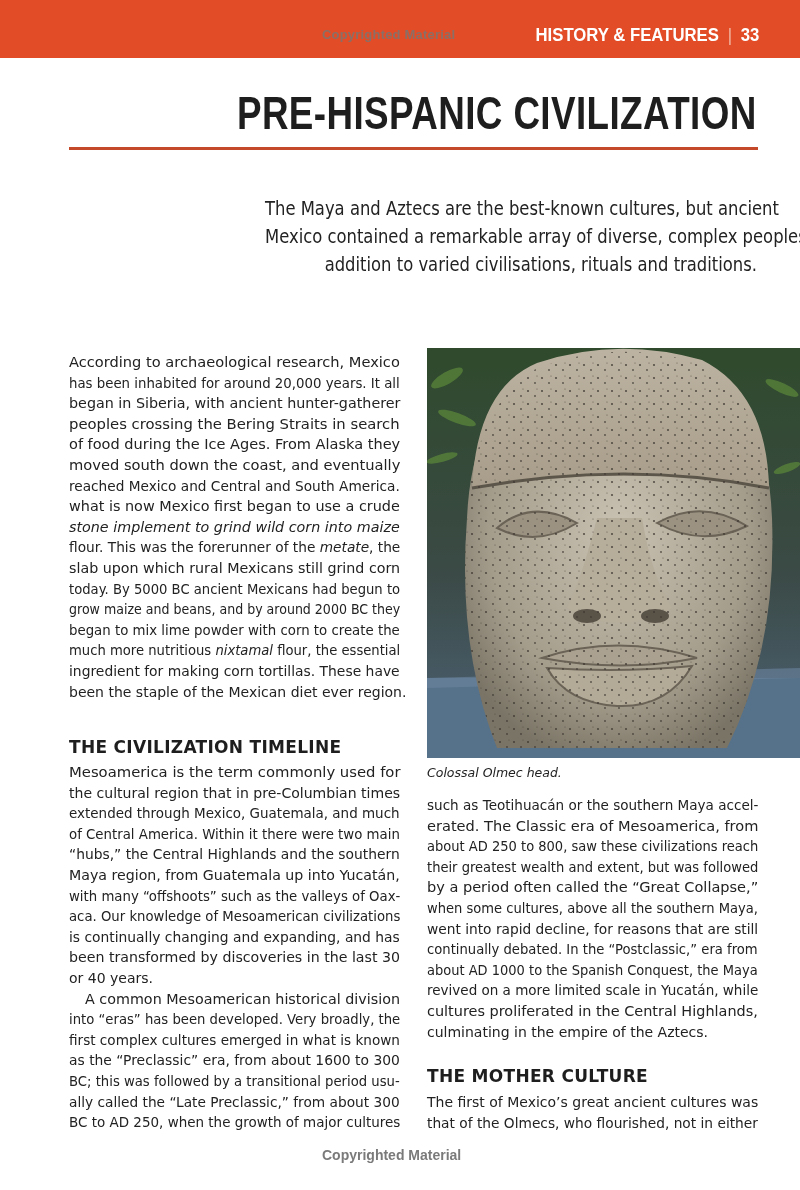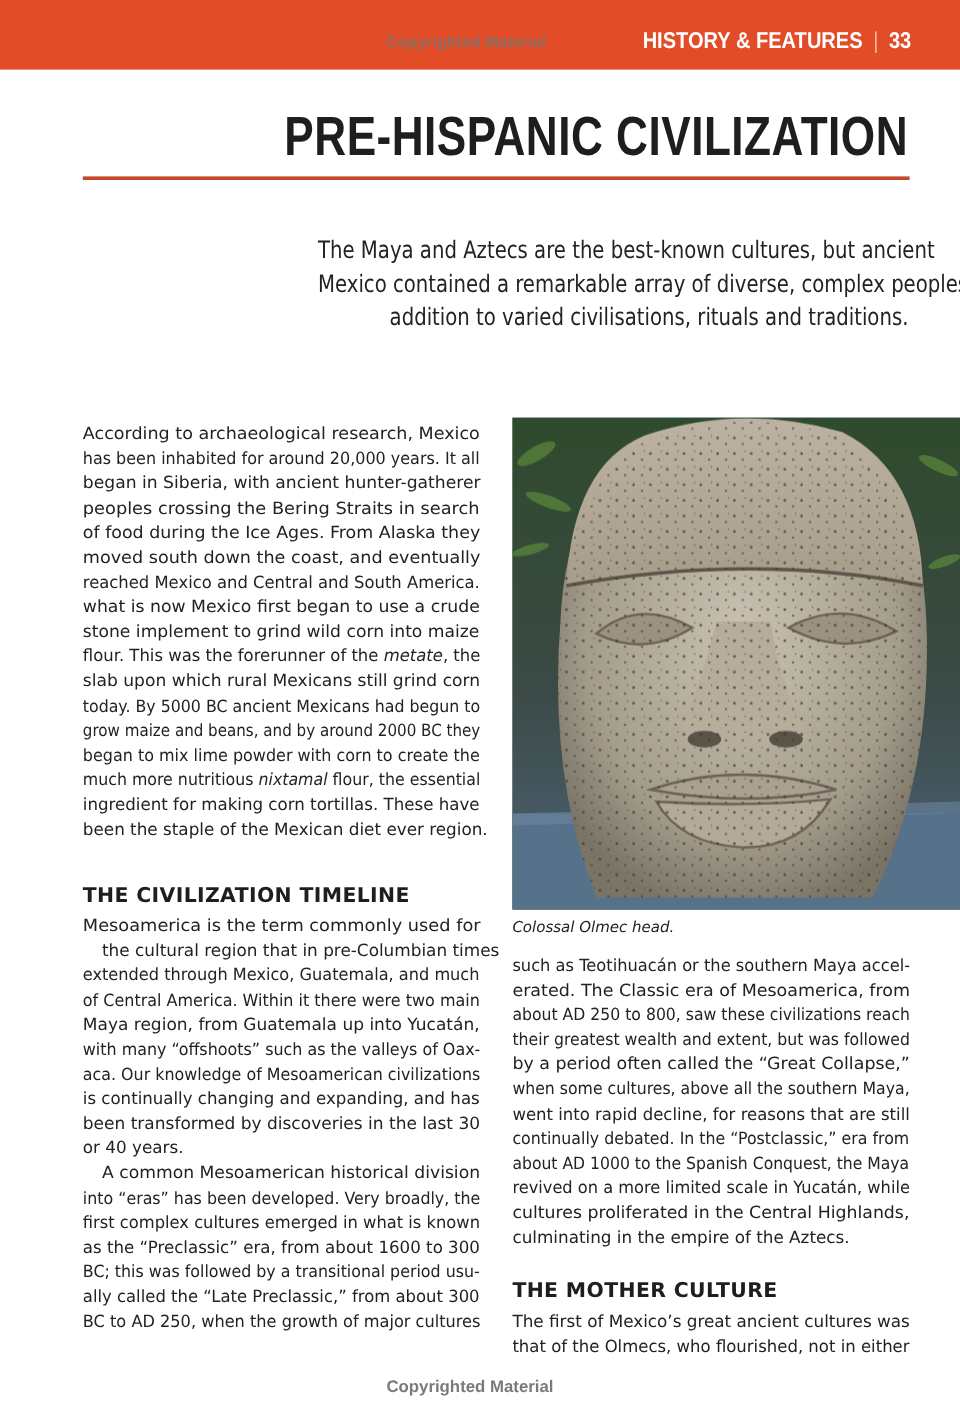--- a/index.html
+++ b/index.html
@@ -98,38 +98,39 @@
 
 <div class="col left-col">
   <span class="ln" style="text-align: left; text-align-last: left;"><span class="fit" style="transform: scaleX(1.04416);">According to archaeological research, Mexico</span></span>
   <span class="ln" style="text-align: left; text-align-last: left;"><span class="fit" style="transform: scaleX(0.951149);">has been inhabited for around 20,000 years. It all</span></span>
   <span class="ln" style="text-align: left; text-align-last: left;"><span class="fit" style="transform: scaleX(1.0216);">began in Siberia, with ancient hunter-gatherer</span></span>
   <span class="ln" style="text-align: left; text-align-last: left;"><span class="fit" style="transform: scaleX(1.05751);">peoples crossing the Bering Straits in search</span></span>
   <span class="ln" style="text-align: left; text-align-last: left;"><span class="fit" style="transform: scaleX(1.03762);">of food during the Ice Ages. From Alaska they</span></span>
   <span class="ln" style="text-align: left; text-align-last: left;"><span class="fit" style="transform: scaleX(1.04747);">moved south down the coast, and eventually</span></span>
   <span class="ln" style="text-align: right; text-align-last: left;"><span class="fit" style="transform: scaleX(0.976401);">reached Mexico and Central and South America.</span></span>
   <span class="ln" style="text-align: left; text-align-last: left;"><span class="fit" style="transform: scaleX(1.02795);">what is now Mexico first began to use a crude</span></span>
-  <span class="ln" style="text-align: left; text-align-last: left;"><span class="fit" style="transform: scaleX(1.0216);">stone implement to grind wild corn into maize</span></span>
+  <span class="ln" style="text-align: left; text-align-last: left; font-style: italic;"><span class="fit" style="transform: scaleX(1.0216);">stone implement to grind wild corn into maize</span></span>
   <span class="ln" style="text-align: left; text-align-last: left;"><span class="fit" style="transform: scaleX(0.97929);"><span>flour. This was the forerunner of the </span><i>metate</i><span>, the</span></span></span>
   <span class="ln" style="text-align: left; text-align-last: left;"><span class="fit" style="transform: scaleX(1.01846);">slab upon which rural Mexicans still grind corn</span></span>
   <span class="ln" style="text-align: left; text-align-last: left;"><span class="fit" style="transform: scaleX(0.940341);">today. By 5000 BC ancient Mexicans had begun to</span></span>
   <span class="ln" style="text-align: left; text-align-last: left;"><span class="fit" style="transform: scaleX(0.899457);">grow maize and beans, and by around 2000 BC they</span></span>
   <span class="ln" style="text-align: left; text-align-last: left;"><span class="fit" style="transform: scaleX(0.951149);">began to mix lime powder with corn to create the</span></span>
   <span class="ln" style="text-align: left; text-align-last: left;"><span class="fit" style="transform: scaleX(0.940341);"><span>much more nutritious </span><i>nixtamal</i><span> flour, the essential</span></span></span>
   <span class="ln" style="text-align: center; text-align-last: left;"><span class="fit" style="transform: scaleX(0.991018);">ingredient for making corn tortillas. These have</span></span>
   <span class="ln last" style="text-align: left; text-align-last: left;"><span class="fit">been the staple of the Mexican diet ever region.</span></span>
 </div>
 
 <div class="heading h-meso">THE CIVILIZATION TIMELINE</div>
 
 <div class="col left-col" style="top:762px">
   <span class="ln" style="text-align: left; text-align-last: left;"><span class="fit" style="transform: scaleX(1.05751);">Mesoamerica is the term commonly used for</span></span>
-  <span class="ln" style="text-align: right; text-align-last: left; margin-left: 16px;"><span class="fit" style="transform: scaleX(1.00303);">the cultural region that in pre-Columbian times</span></span>
+  <span class="ln" style="text-align: right; text-align-last: left;"><span class="fit" style="transform: scaleX(1.00303);">the cultural region that in pre-Columbian times</span></span>
   <span class="ln" style="text-align: left; text-align-last: left;"><span class="fit" style="transform: scaleX(0.962209);">extended through Mexico, Guatemala, and much</span></span>
   <span class="ln" style="text-align: left; text-align-last: left;"><span class="fit" style="transform: scaleX(0.951149);">of Central America. Within it there were two main</span></span>
+  <span class="ln" style="text-align: left; text-align-last: left;"><span class="fit" style="transform: scaleX(0.98806);">“hubs,” the Central Highlands and the southern</span></span>
   <span class="ln" style="text-align: left; text-align-last: left;"><span class="fit" style="transform: scaleX(1.01223);">Maya region, from Guatemala up into Yucatán,</span></span>
   <span class="ln" style="text-align: left; text-align-last: left;"><span class="fit" style="transform: scaleX(0.948424);">with many “offshoots” such as the valleys of Oax-</span></span>
   <span class="ln" style="text-align: left; text-align-last: left;"><span class="fit" style="transform: scaleX(0.945714);">aca. Our knowledge of Mesoamerican civilizations</span></span>
   <span class="ln" style="text-align: left; text-align-last: left;"><span class="fit" style="transform: scaleX(0.98806);">is continually changing and expanding, and has</span></span>
   <span class="ln" style="text-align: left; text-align-last: left;"><span class="fit" style="transform: scaleX(1.01223);">been transformed by discoveries in the last 30</span></span>
   <span class="ln last" style="text-align: left; text-align-last: left;"><span class="fit">or 40 years.</span></span>
   <span class="ln indent" style="text-align: left; text-align-last: left;"><span class="fit" style="transform: scaleX(1.02273);">A common Mesoamerican historical division</span></span>
   <span class="ln" style="text-align: left; text-align-last: left;"><span class="fit" style="transform: scaleX(0.94302);">into “eras” has been developed. Very broadly, the</span></span>
   <span class="ln" style="text-align: left; text-align-last: left;"><span class="fit" style="transform: scaleX(0.970674);">first complex cultures emerged in what is known</span></span>
   <span class="ln" style="text-align: left; text-align-last: left;"><span class="fit" style="transform: scaleX(0.991018);">as the “Preclassic” era, from about 1600 to 300</span></span>

